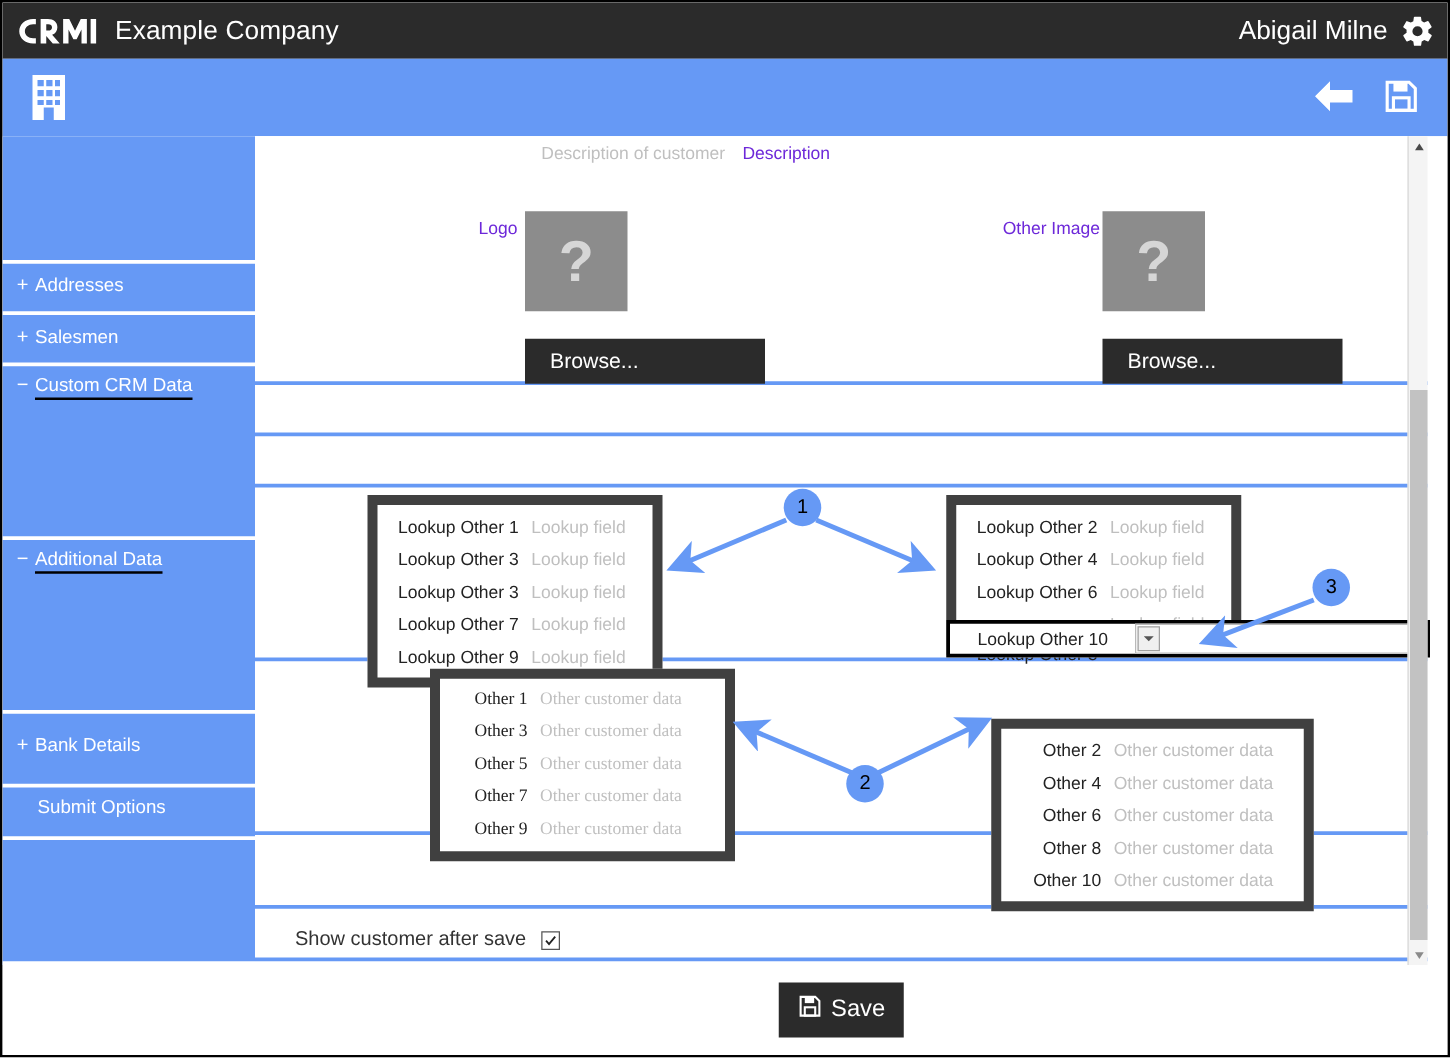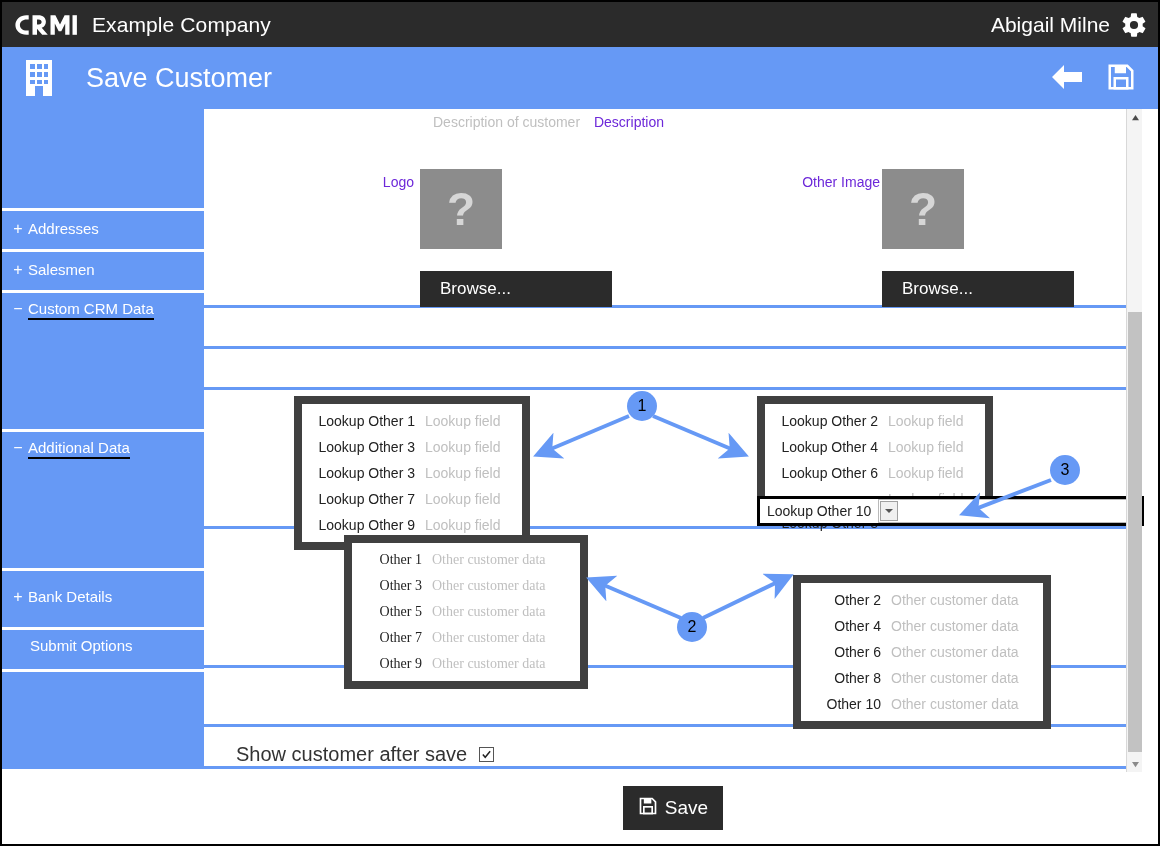--- a/index.html
+++ b/index.html
@@ -111,34 +111,34 @@
   }
   .fb-row { display: flex; align-items: center; height: 26px; }
   .fb-label { color: #222222; font-size: 14px; text-align: right; }
   .fb-place { color: #bfbfbf; font-size: 14px; margin-left: 10px; }
 
   
   .lookup10 {
     position: absolute; border: 3px solid #000000; background: #ffffff;
     display: flex; align-items: center; height: 30px;
   }
-  .lookup10 .lk-lbl { color:#222222; font-size:14px; padding:0 7px; }
+  .lookup10 .lk-lbl { color:#222222; font-size:14px; padding:0 22px; }
   .lookup10 .lk-ctrl {
     flex: 1; height: 24px; border: 1px solid #b9b9b9; background:#ffffff;
     display:flex; align-items:center; margin-right: 2px;
   }
   .dd-btn {
     width: 18px; height: 20px; border: 1px solid #a0a0a0; background: #f0f0f0;
     display: flex; align-items: center; justify-content: center;
     margin-left: 1px; cursor: pointer;
   }
 
   
   .submit-row { position: absolute; display: flex; align-items: center; }
-  .chk-label { color: #333333; font-size: 20px; }
+  .chk-label { color: #333333; font-size: 16px; }
   .chkbox {
     width: 15px; height: 15px; border: 1px solid #555; background:#fff;
     margin-left: 12px; display:flex; align-items:center; justify-content:center;
     cursor:pointer;
   }
 
   
   .savebar {
     position: absolute; left: 202px; top: 663px; width: 938px; height: 72px;
     display: flex; align-items: center; justify-content: center;
@@ -206,21 +206,20 @@
             <rect x="22" y="4" width="4" height="5"></rect>
           <rect x="8" y="12" width="5" height="5"></rect>
             <rect x="15" y="12" width="5" height="5"></rect>
             <rect x="22" y="12" width="4" height="5"></rect>
           <rect x="8" y="20" width="5" height="4"></rect>
             <rect x="15" y="20" width="5" height="4"></rect>
             <rect x="22" y="20" width="4" height="4"></rect>
         </g>
       </svg>
     </span>
-    <div class="page-title">Save Customer</div>
     <div class="header-actions">
       <span class="hdr-icon">
         <svg width="34" height="30" viewBox="0 0 34 30" aria-hidden="true">
           <path fill="#ffffff" d="M14 3L2 15l12 12v-7h18v-10H14z"></path>
         </svg>
       </span>
       <span class="hdr-icon">
         <svg width="30" height="30" viewBox="0 0 24 24" aria-hidden="true">
           <path fill="none" stroke="#ffffff" stroke-width="2" d="M3 3h14l4 4v14H3z"></path>
           <rect x="7" y="3" width="9" height="6" fill="#ffffff"></rect>

